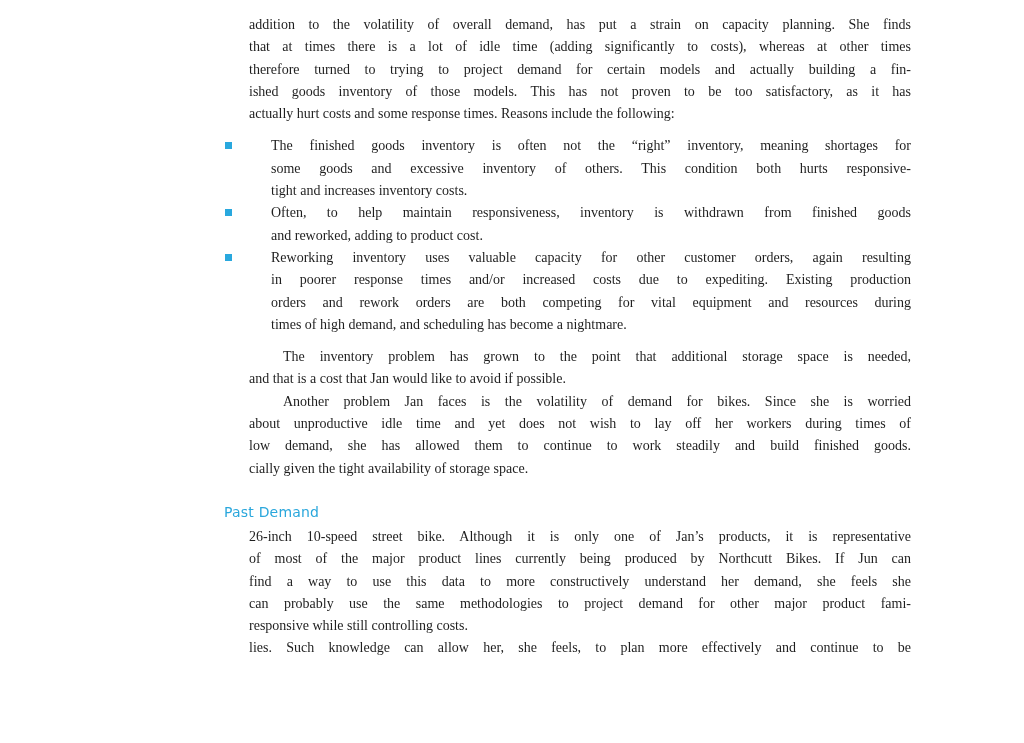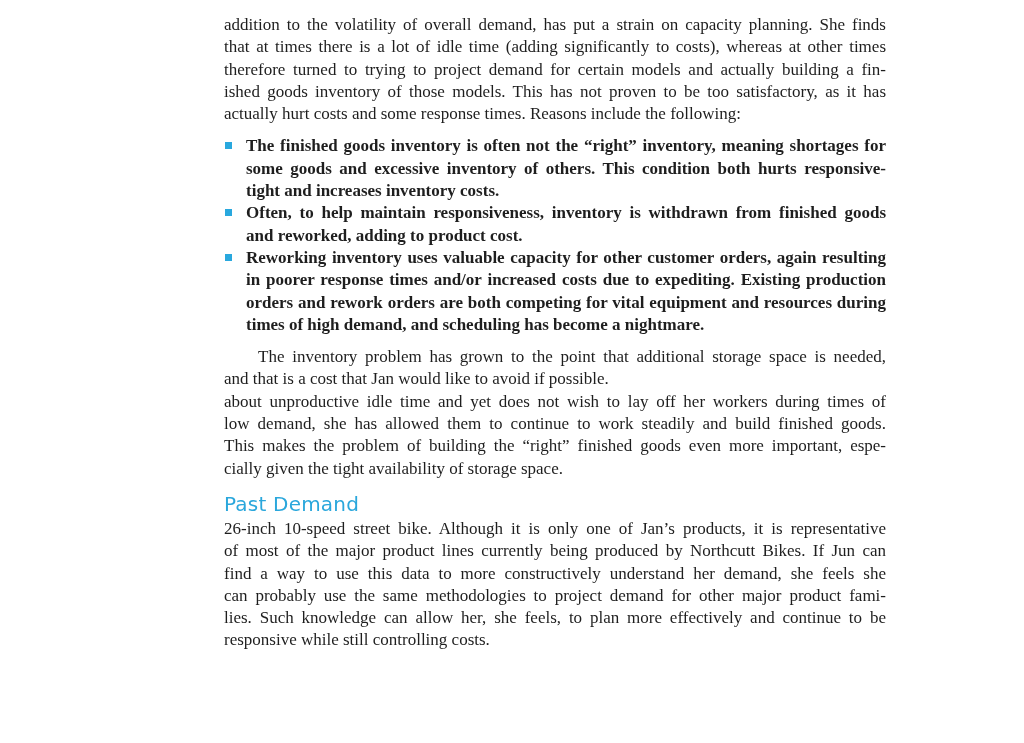--- a/index.html
+++ b/index.html
@@ -15,61 +15,61 @@
     font-family: "Liberation Serif", serif;
     color: #1e1e1e;
   }
   .page {
     position: absolute;
     left: 224px;
     top: 14px;
     width: 662px;
   }
   .line {
-    font-size: 17px;
+    font-size: 14px;
     line-height: 22.3px;
     height: 22.3px;
     white-space: nowrap;
     text-align: justify;
     text-align-last: justify;
     display: block;
     width: 100%;
+    margin-left: 25px;
   }
   .line.last {
     text-align-last: left;
   }
   .indent {
     padding-left: 34px;
     box-sizing: border-box;
   }
   .para { margin: 0; }
   .bullets {
     margin-top: 10px;
     margin-bottom: 10px;
-    font-weight: bold;
   }
   .bullet-item {
     position: relative;
     padding-left: 22px;
     box-sizing: border-box;
     width: 100%;
   }
   .bullet-marker {
     position: absolute;
     left: 1px;
     top: 7px;
     width: 7px;
     height: 7px;
     background: #29a8de;
   }
   .section-heading {
     font-family: "DejaVu Sans", sans-serif;
-    font-size: 20px;
+    font-size: 14px;
     color: #2aa7dc;
-    margin-top: 12px;
+    margin-top: 20px;
     margin-bottom: 2px;
     line-height: 24px;
     letter-spacing: 0.2px;
   }
 </style>
 </head>
 <body>
 
 <div class="page">
 
@@ -101,30 +101,30 @@
       <span class="line last">times of high demand, and scheduling has become a nightmare.</span>
     </div>
   </div>
 
   <div class="para">
     <span class="line indent">The inventory problem has grown to the point that additional storage space is needed,</span>
     <span class="line last">and that is a cost that Jan would like to avoid if possible.</span>
   </div>
 
   <div class="para">
+    <span class="line indent">Another problem Jan faces is the volatility of demand for bikes. Since she is worried</span>
     <span class="line">about unproductive idle time and yet does not wish to lay off her workers during times of</span>
     <span class="line">low demand, she has allowed them to continue to work steadily and build finished goods.</span>
-    <span class="line">This makes the problem of building the “right” finished goods even more important, espe-</span>
     <span class="line last">cially given the tight availability of storage space.</span>
   </div>
 
   <div class="section-heading">Past Demand</div>
 
   <div class="para">
     <span class="line">26-inch 10-speed street bike. Although it is only one of Jan’s products, it is representative</span>
     <span class="line">of most of the major product lines currently being produced by Northcutt Bikes. If Jun can</span>
     <span class="line">find a way to use this data to more constructively understand her demand, she feels she</span>
     <span class="line">can probably use the same methodologies to project demand for other major product fami-</span>
+    <span class="line last">responsive while still controlling costs.</span>
     <span class="line">lies. Such knowledge can allow her, she feels, to plan more effectively and continue to be</span>
-    <span class="line last">responsive while still controlling costs.</span>
   </div>
 
 </div>
 
 </body></html>

